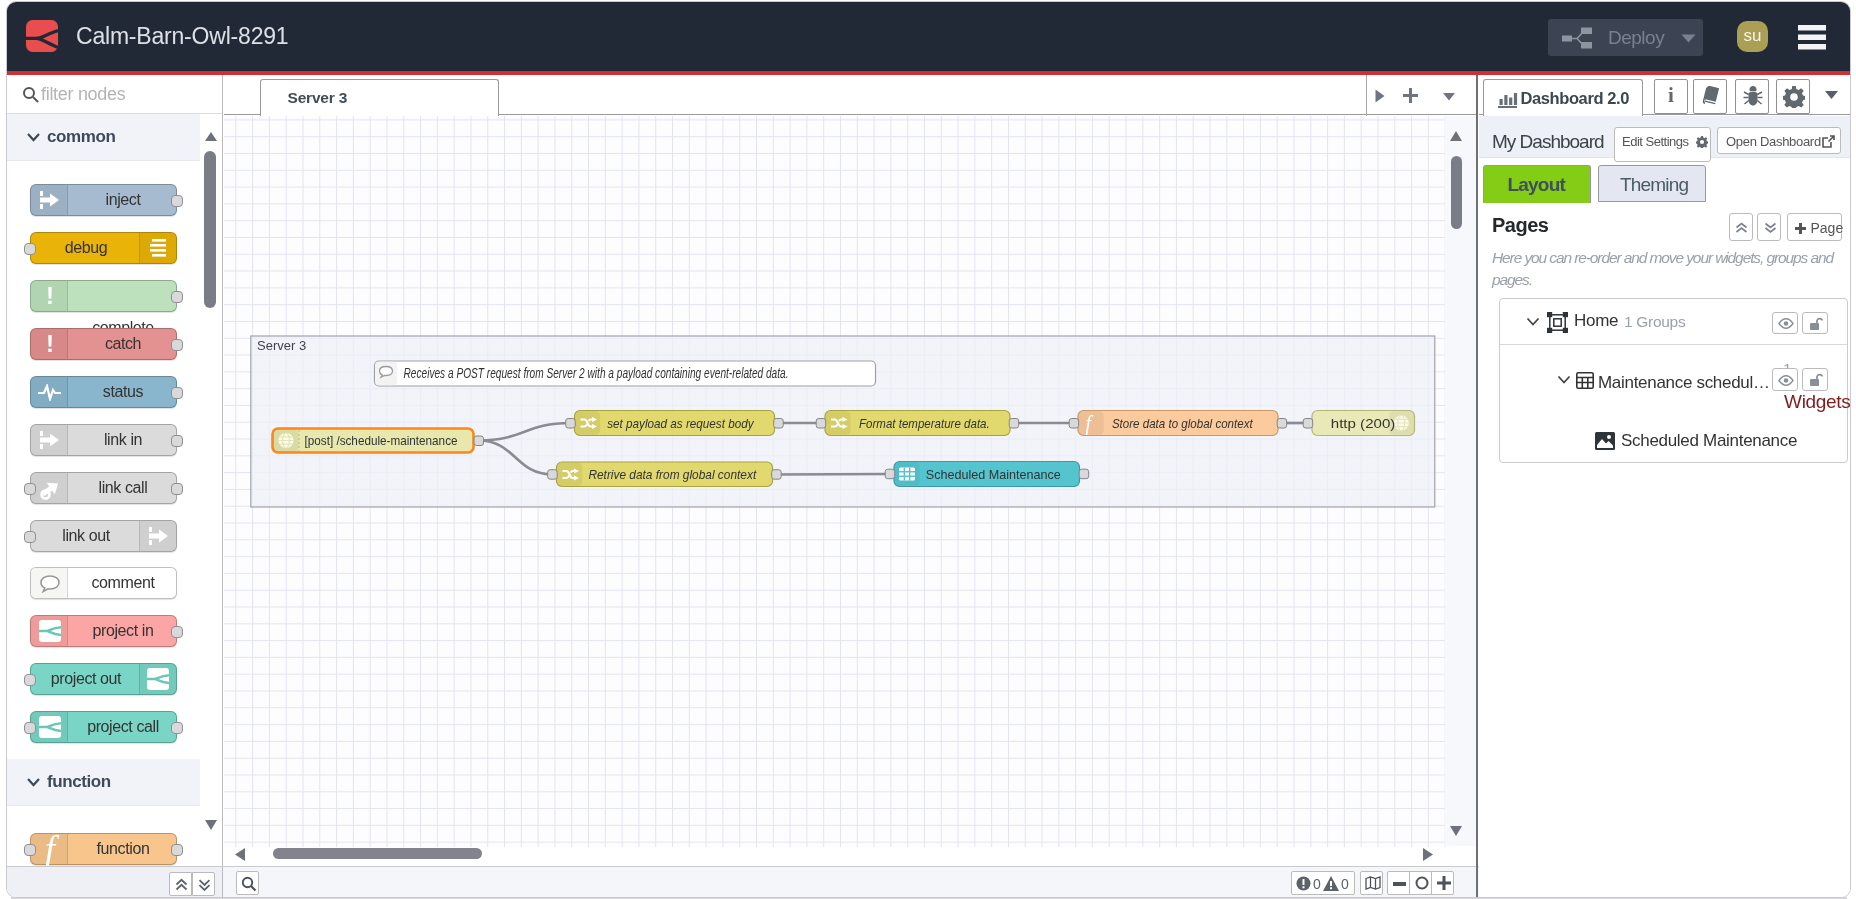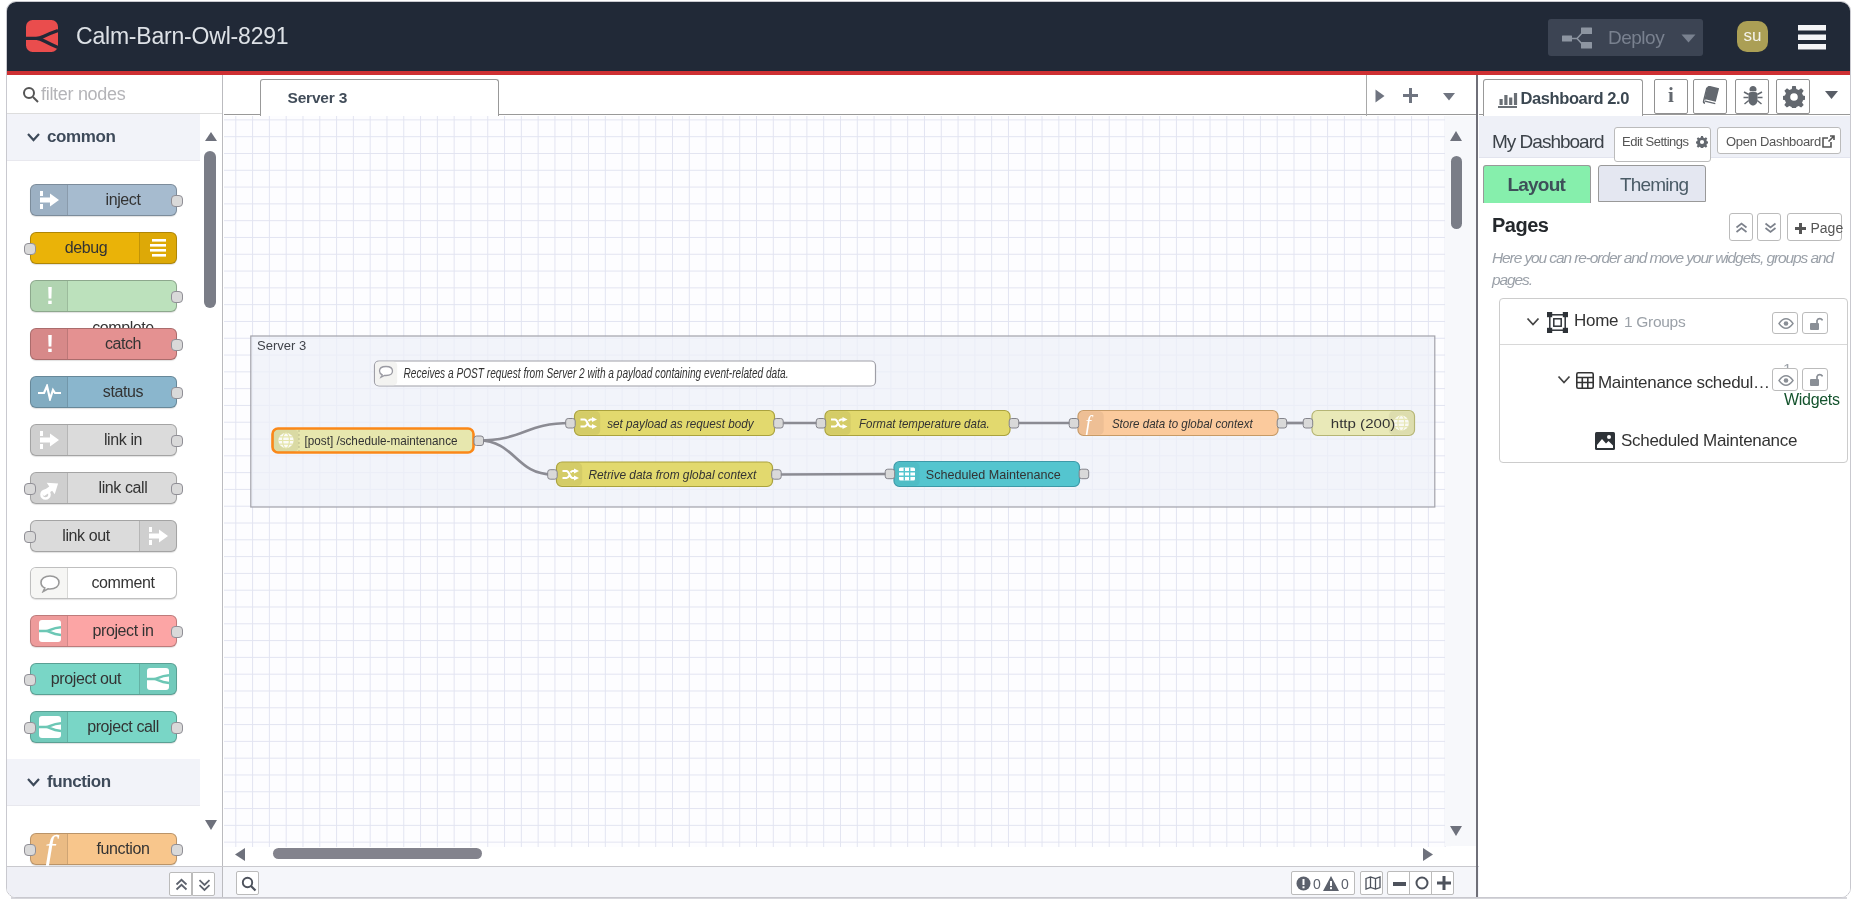--- a/index.html
+++ b/index.html
@@ -498,21 +498,21 @@
       <div class="sbtn" style="left:238.5px;top:11px;width:124px;height:27px;">
         <div class="abs" style="left:8px;top:6px;font-size:13px;color:#555;letter-spacing:-0.3px;">Open Dashboard</div>
         <svg class="abs" style="left:104px;top:7px;" width="13" height="13" viewBox="0 0 13 13">
             <g fill="none" stroke="#555" stroke-width="1.6">
               <path d="M9 7 V12 H1 V3 H6"></path>
               <path d="M8 1 H12 V5 M12 1 L6.5 6.5"></path>
             </g>
           </svg>
       </div>
     </div>
-    <div class="ltab" style="left:4px;width:108px;background:#86efac;border-bottom:none;height:38px;">
+    <div class="ltab" style="left:4px;width:108px;background:#84cc16;border-bottom:none;height:38px;">
       <div class="abs" style="left:24px;top:8px;font-size:19px;font-weight:bold;color:#3e5059;letter-spacing:-0.8px;">Layout</div>
     </div>
     <div class="ltab" style="left:119.5px;width:107.5px;background:#e4e7f1;">
       <div class="abs" style="left:21px;top:8px;font-size:19px;color:#4a5b66;letter-spacing:-0.8px;">Theming</div>
     </div>
     <div class="abs" style="left:13.5px;top:139px;font-size:20px;font-weight:bold;color:#24282c;letter-spacing:-0.5px;">Pages</div>
     <div class="sbtn" style="left:250.5px;top:138.8px;width:23.5px;height:27.5px;">
       <svg class="abs" style="left:5px;top:8px;" width="13" height="12" viewBox="0 0 13 12">
           <g fill="none" stroke="#7d828c" stroke-width="1.7">
             <path d="M1.5 5.5 L6.5 1.5 L11.5 5.5"></path>
@@ -570,21 +570,21 @@
       <div class="abs" style="left:0;top:47px;width:100%;height:117px;">
         <svg class="abs" style="left:57px;top:29.5px;" width="14" height="10" viewBox="0 0 14 10">
             <path d="M1.5 1.5 L7 7.5 L12.5 1.5" fill="none" stroke="#444" stroke-width="1.8"></path>
           </svg>
         <svg class="abs" style="left:76px;top:26px;" width="18" height="17" viewBox="0 0 18 17">
             <rect x="0.8" y="0.8" width="16.4" height="15.4" rx="1.5" fill="none" stroke="#333" stroke-width="1.6"></rect>
             <path d="M0.8 5.5 H17.2 M0.8 10.5 H17.2 M6.3 5.5 V16.2 M11.8 5.5 V16.2" stroke="#333" stroke-width="1.6"></path>
           </svg>
         <div class="abs" style="left:98px;top:27px;font-size:17px;color:#333;letter-spacing:-0.3px;">Maintenance schedul…</div>
         <div class="abs" style="left:283px;top:14px;font-size:15.5px;color:#9ba1a8;">1</div>
-        <div class="abs" style="left:284px;top:45px;font-size:16px;color:#14532d;letter-spacing:-0.3px;">Widgets</div>
+        <div class="abs" style="left:284px;top:45px;font-size:19px;color:#7f1d1d;letter-spacing:-0.3px;">Widgets</div>
         <div class="sbtn" style="left:272px;top:22.5px;width:26px;height:22.5px;background:#fff;">
           <svg class="abs" style="left:5px;top:5.5px;" width="16" height="11" viewBox="0 0 16 11">
               <path d="M1 5.5 C3.5 2 5.5 0.8 8 0.8 C10.5 0.8 12.5 2 15 5.5 C12.5 9 10.5 10.2 8 10.2 C5.5 10.2 3.5 9 1 5.5 Z" fill="none" stroke="#8a8f96" stroke-width="1.4"></path>
               <circle cx="8" cy="5.5" r="2.3" fill="#8a8f96"></circle>
             </svg>
         </div>
         <div class="sbtn" style="left:302px;top:22.5px;width:26px;height:22.5px;background:#fff;">
           <svg class="abs" style="left:6px;top:4px;" width="14" height="14" viewBox="0 0 14 14">
               <rect x="1" y="6" width="9" height="7" rx="1" fill="#8a8f96"></rect>
               <path d="M8 6 V3.5 A3 3 0 0 1 13.5 3.5" fill="none" stroke="#8a8f96" stroke-width="1.7"></path>

